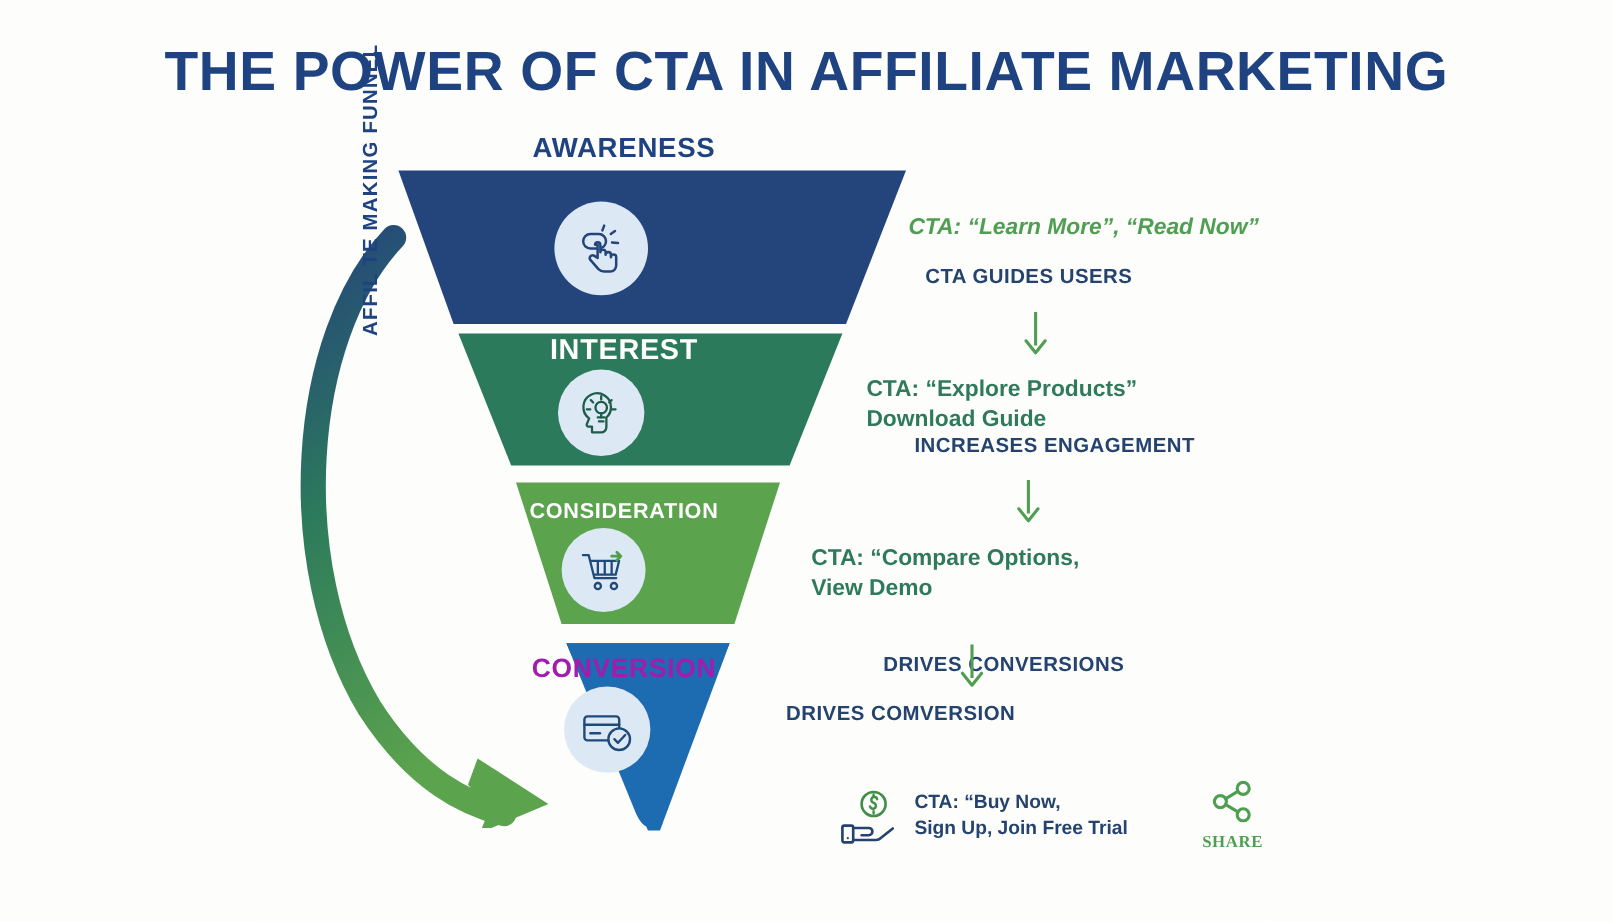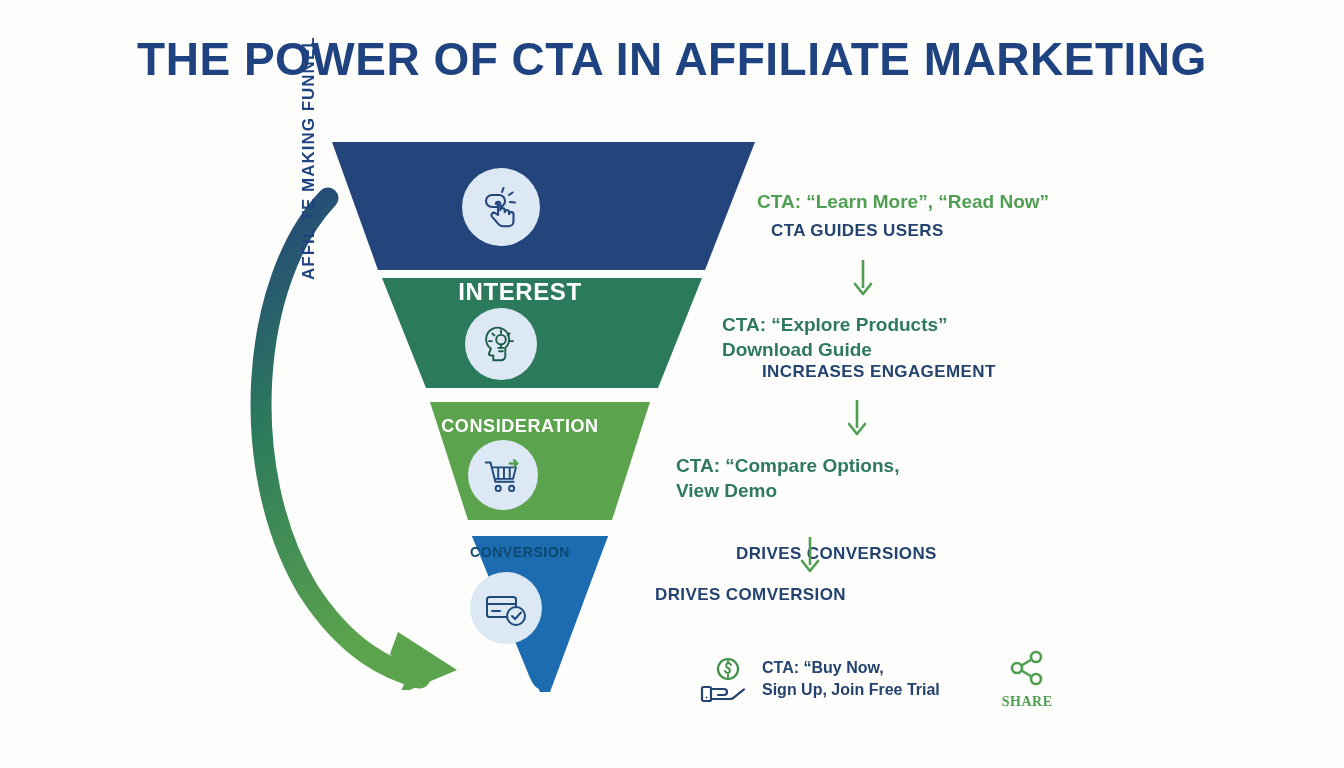--- a/index.html
+++ b/index.html
@@ -66,22 +66,22 @@
     color: #ffffff;
     text-align: center;
   }
   #label-consideration {
     left: 0; top: 316px; width: 540px;
     font-size: 18px;
     color: #ffffff;
   }
   #label-conversion {
     left: 0; top: 444px; width: 540px;
-    font-size: 14px;
-    color: #0c4a6e;
+    font-size: 22px;
+    color: #a21caf;
   }
 
   .icon-circle {
     position: absolute;
     border-radius: 50%;
     background: #dce9f5;
     display: flex;
     align-items: center;
     justify-content: center;
   }
@@ -120,21 +120,21 @@
     letter-spacing: 0.4px;
     color: #24436f;
     white-space: nowrap;
   }
   .arrow-down {
     position: absolute;
     width: 30px;
     height: 38px;
   }
 
-  #cta1 { left: 757px; top: 189px; color: #4f9e52; }
+  #cta1 { left: 757px; top: 177px; color: #4f9e52; font-style: italic; }
   #res1 { left: 771px; top: 221px; }
   #arw1 { left: 848px; top: 258px; }
 
   #cta2 { left: 722px; top: 312px; color: #2f7a5d; }
   #res2 { left: 762px; top: 362px; }
   #arw2 { left: 842px; top: 398px; }
 
   #cta3 { left: 676px; top: 453px; color: #2f7a5d; }
   #res3 { left: 736px; top: 528px; margin-top: 16px; }
   #arw3 { left: 795px; top: 535px; }
@@ -197,20 +197,21 @@
       <polygon points="82,42 505,42 455,170 128,170" fill="#24447c"></polygon>
 
       <polygon points="132,178 452,178 408,288 176,288" fill="#2c7a5c"></polygon>
 
       <polygon points="180,302 400,302 362,420 218,420" fill="#5ba34d"></polygon>
 
       <polygon points="222,436 358,436 300,592 290,592" fill="#1d6bb0"></polygon>
       <path d="M 222 436 L 358 436 L 300 578 Q 290 600 280 578 Z" fill="#1d6bb0"></path>
     </svg>
 
+    <div class="stage-label" id="label-awareness">AWARENESS</div>
     <div class="stage-label" id="label-interest">INTEREST</div>
     <div class="stage-label" id="label-consideration">CONSIDERATION</div>
     <div class="stage-label" id="label-conversion">CONVERSION</div>
 
     <div class="icon-circle" id="icon-awareness">
       <svg width="50" height="50" viewBox="0 0 50 50" fill="none" stroke="#24447c" stroke-width="2.1" stroke-linecap="round" stroke-linejoin="round">
         <path d="M10 19 a6 6 0 0 1 6-6 h7 a6 6 0 0 1 0 12 h-7 a6 6 0 0 1 -6-6 z"></path>
         <path d="M26 10 l1.5 -4 M33 13 l3.5 -2.5 M34 20 l5 0.5"></path>
         <path d="M22 22 v11 l-3 -2 a2.4 2.4 0 0 0 -3 3.6 l6.5 7.5 a7 7 0 0 0 5 2.2 h5 a5 5 0 0 0 5 -5 v-7 a2.2 2.2 0 0 0 -4.4 0 v-2 a2.2 2.2 0 0 0 -4.4 0 v-2 a2.2 2.2 0 0 0 -4.4 0 v-6.3 a2.2 2.2 0 0 0 -4.4 0 z" fill="#dce9f5"></path>
       </svg>

